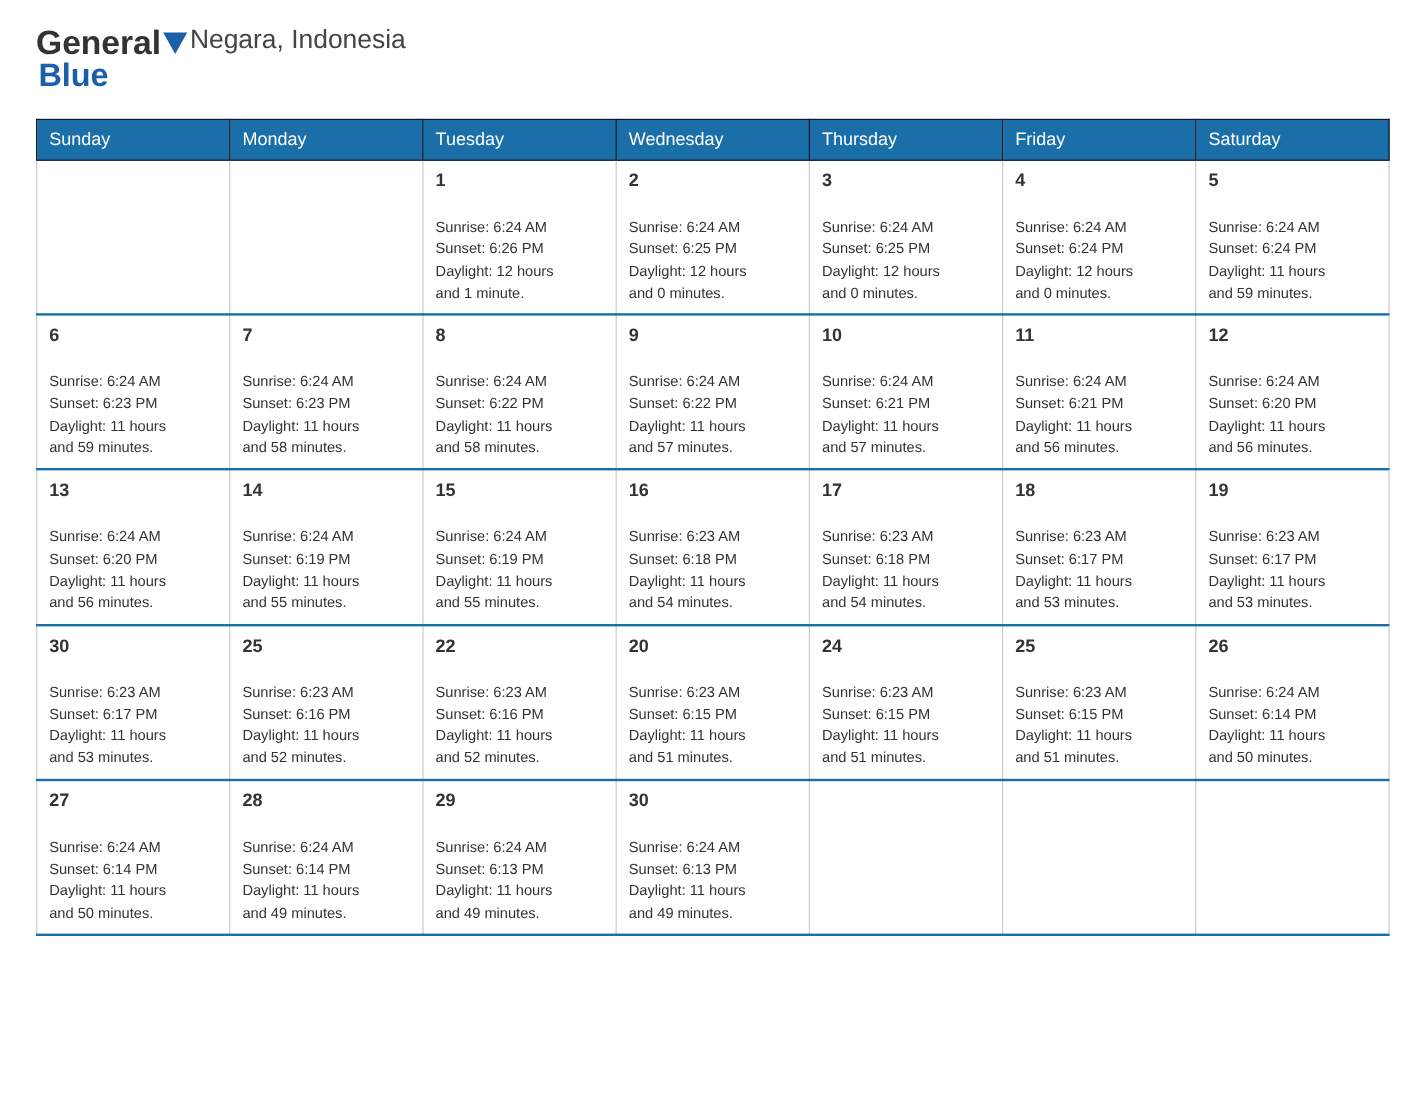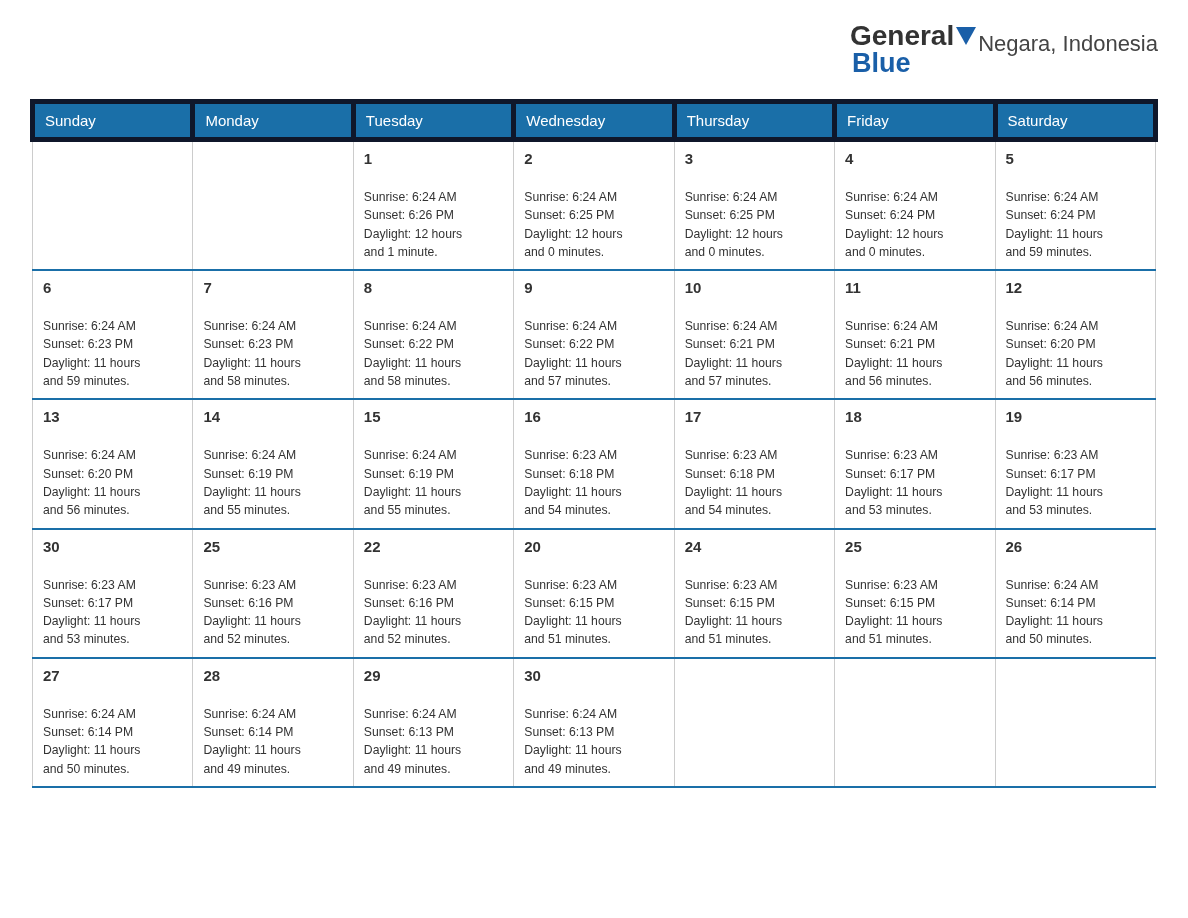--- a/index.html
+++ b/index.html
@@ -5,21 +5,21 @@
     * { margin: 0; padding: 0; box-sizing: border-box; }
     body {
       font-family: Arial, Helvetica, sans-serif;
       background: #fff;
       width: 1188px;
       min-height: 918px;
       padding: 20px 30px;
     }
     .header {
       display: flex;
-      justify-content: flex-end;
+      justify-content: flex-start;
       align-items: flex-start;
       margin-bottom: 20px;
     }
     .logo {
       display: flex;
       flex-direction: column;
       align-items: flex-start;
     }
     .logo-text {
       font-size: 28px;
@@ -51,35 +51,35 @@
     }
     .month-title {
       font-size: 52px;
       font-weight: normal;
       color: #222;
       line-height: 1.1;
     }
     .location {
       font-size: 22px;
       color: #444;
-      margin-top: 11px;
+      margin-top: 0;
     }
     table {
       width: 100%;
       border-collapse: collapse;
       table-layout: fixed;
     }
     thead th {
       background-color: #1a6fa8;
       color: #fff;
       font-size: 15px;
       font-weight: normal;
       padding: 8px 10px;
       text-align: left;
-      border: 5px solid #0f172a;
+      border: 1px solid #0f172a;
     }
     tbody td {
       vertical-align: top;
       padding: 8px 10px;
       border: 1px solid #ccc;
       font-size: 12.5px;
       color: #333;
       height: 110px;
     }
     .day-number {

